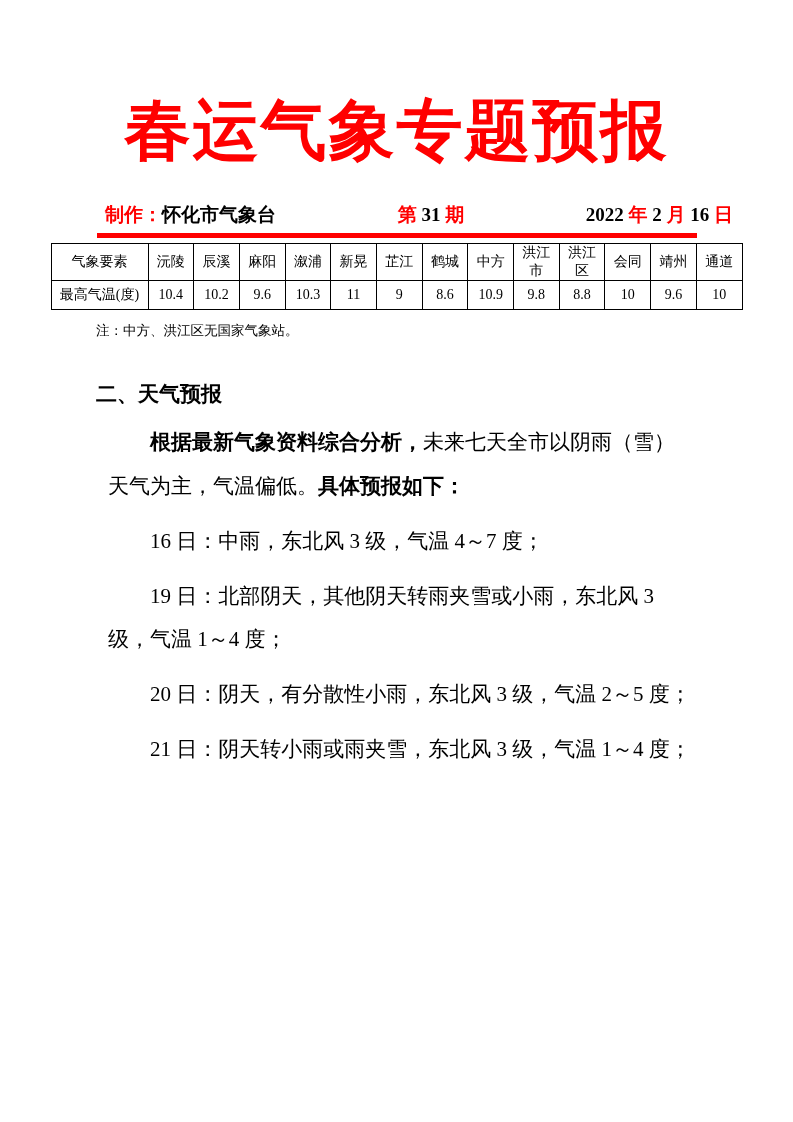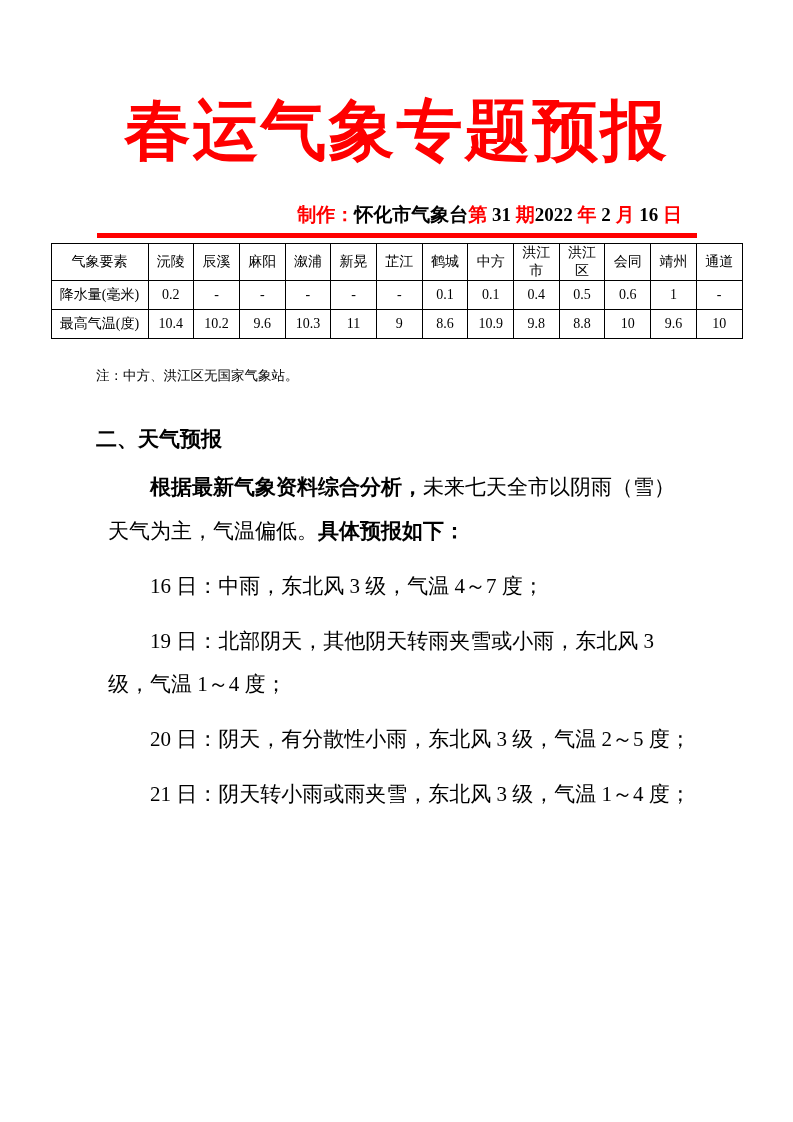--- a/index.html
+++ b/index.html
@@ -17,23 +17,23 @@
     margin: 84px 0 0 0;
     text-align: center;
     font-size: 66px;
     line-height: 94px;
     font-weight: bold;
     color: #ff0000;
     letter-spacing: 2px;
   }
   .meta {
     display: flex;
-    justify-content: flex-end;
+    justify-content: space-between;
     align-items: baseline;
-    margin: 24px 111px 0 105px;
+    margin: 24px 60px 0 105px;
     font-size: 19px;
     font-weight: bold;
     white-space: pre;
   }
   .red { color: #ff0000; }
   .divider {
     width: 600px;
     height: 5px;
     background: #ff0000;
     margin: 5px auto 0 auto;
@@ -63,21 +63,21 @@
     border: 1px solid #000000;
     text-align: center;
     vertical-align: middle;
     height: 28px;
     padding: 0 5px;
     font-weight: normal;
     overflow: hidden;
   }
   table.weather th:first-child, table.weather td:first-child { width: 86px; }
   .note {
-    margin: 28px 0 0 0;
+    margin: 12px 0 0 0;
     font-size: 13.5px;
   }
   .forecast {
     margin-top: 8px;
     font-size: 21px;
     line-height: 43px;
   }
   .forecast p { margin: 12px; text-indent: 2em; }
   .forecast .intro b { font-family: "Liberation Sans", "DejaVu Sans", sans-serif; }
 </style>
@@ -111,36 +111,20 @@
           <th>中方</th>
           <th>洪江市</th>
           <th>洪江区</th>
           <th>会同</th>
           <th>靖州</th>
           <th>通道</th>
         </tr>
       </thead>
       <tbody>
         <tr>
-          <td>降水量(毫米)</td>
-          <td>0.2</td>
-          <td>-</td>
-          <td>-</td>
-          <td>-</td>
-          <td>-</td>
-          <td>-</td>
-          <td>0.1</td>
-          <td>0.1</td>
-          <td>0.4</td>
-          <td>0.5</td>
-          <td>0.6</td>
-          <td>1</td>
-          <td>-</td>
-        </tr>
-        <tr>
           <td>最高气温(度)</td>
           <td>10.4</td>
           <td>10.2</td>
           <td>9.6</td>
           <td>10.3</td>
           <td>11</td>
           <td>9</td>
           <td>8.6</td>
           <td>10.9</td>
           <td>9.8</td>

